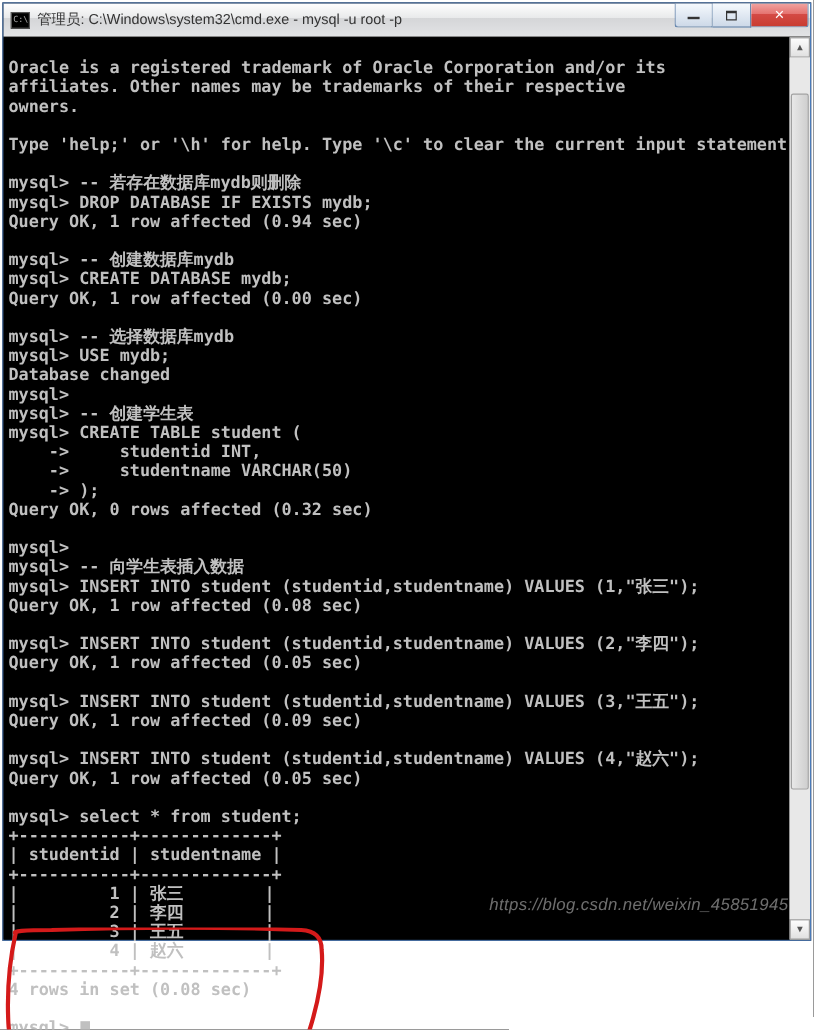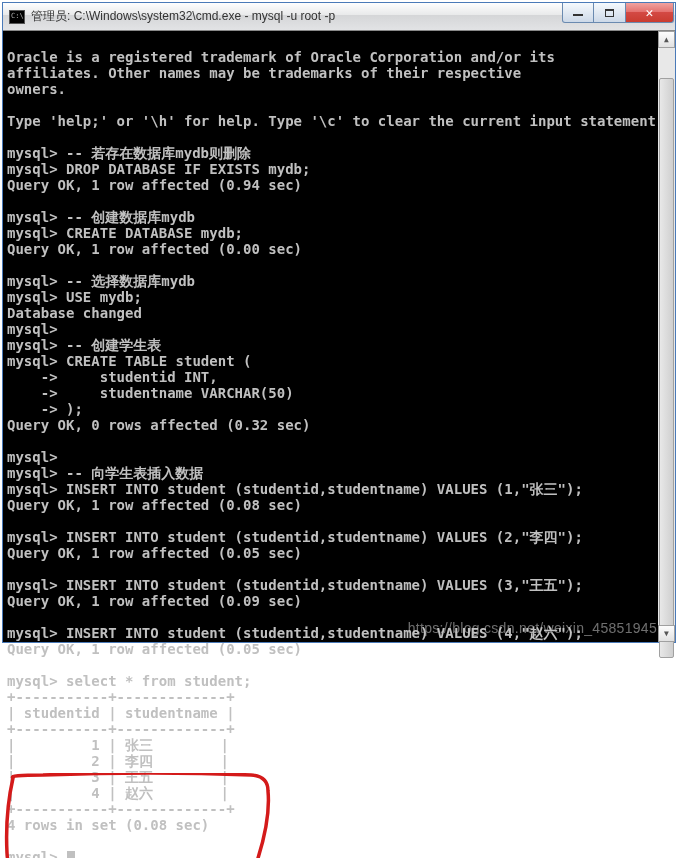--- a/index.html
+++ b/index.html
@@ -6,21 +6,21 @@
     body {
       width: 678px;
       height: 858px;
       background: #fff;
       font-family: "SimSun", "NSimSun", "Consolas", monospace;
       overflow: hidden;
       position: relative;
     }
     .window {
       width: 674px;
-      height: 641px;
+      height: 782px;
       margin: 2px;
       border: 1px solid #4a7ab8;
       background: #000;
       position: relative;
     }
     .titlebar {
       height: 28px;
       background: linear-gradient(to bottom, #fefefe 0%, #e8e9ea 45%, #d5d6d8 46%, #e2e3e5 100%);
       display: flex;
       align-items: center;
@@ -142,25 +142,26 @@
     .red-circle {
       position: absolute;
       left: 0px;
       top: 742px;
       width: 270px;
       height: 128px;
     }
     .watermark {
       position: absolute;
       right: 18px;
-      bottom: 6px;
+      bottom: 22px;
       color: rgba(200,200,200,0.55);
       font-size: 14px;
       font-family: Arial, sans-serif;
       letter-spacing: 0.3px;
+      font-style: italic;
     }
     .cursor {
       display: inline-block;
       width: 8px;
       height: 14px;
       background: #c0c0c0;
       vertical-align: text-bottom;
       margin-left: 1px;
     }
   </style>

